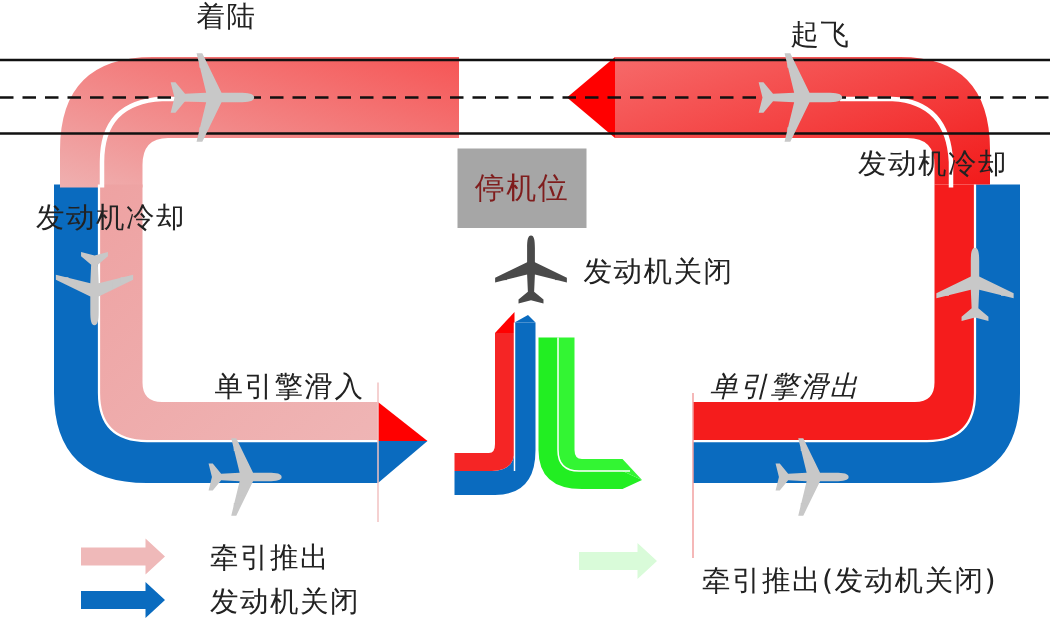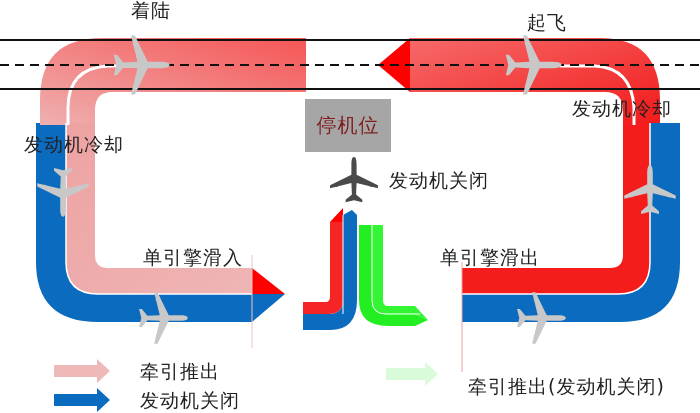--- a/index.html
+++ b/index.html
@@ -100,17 +100,17 @@
   </g>
 </svg>
 
 <div class="lbl" style="left:131px; top:-2px;">着陆</div>
 <div class="lbl" style="left:527px; top:10px;">起飞</div>
 <div class="lbl" style="left:24px; top:96px;margin-top:36px;">发动机冷却</div>
 <div class="lbl" style="left:572px; top:96px;">发动机冷却</div>
 <div class="stand">停机位</div>
 <div class="lbl" style="left:389px; top:168px;">发动机关闭</div>
 <div class="lbl" style="left:132px; top:245px;margin-left:11px;">单引擎滑入</div>
-<div class="lbl" style="left:440px; top:245px;">单引擎滑出</div>
+<div class="lbl" style="left:473px; top:245px;font-style:italic;">单引擎滑出</div>
 
 <div class="lbl" style="left:140px; top:359px;">牵引推出</div>
 <div class="lbl" style="left:140px; top:388px;">发动机关闭</div>
 <div class="lbl" style="left:468px; top:362px;margin-top:12px;">牵引推出(发动机关闭)</div>
 
 </body></html>

